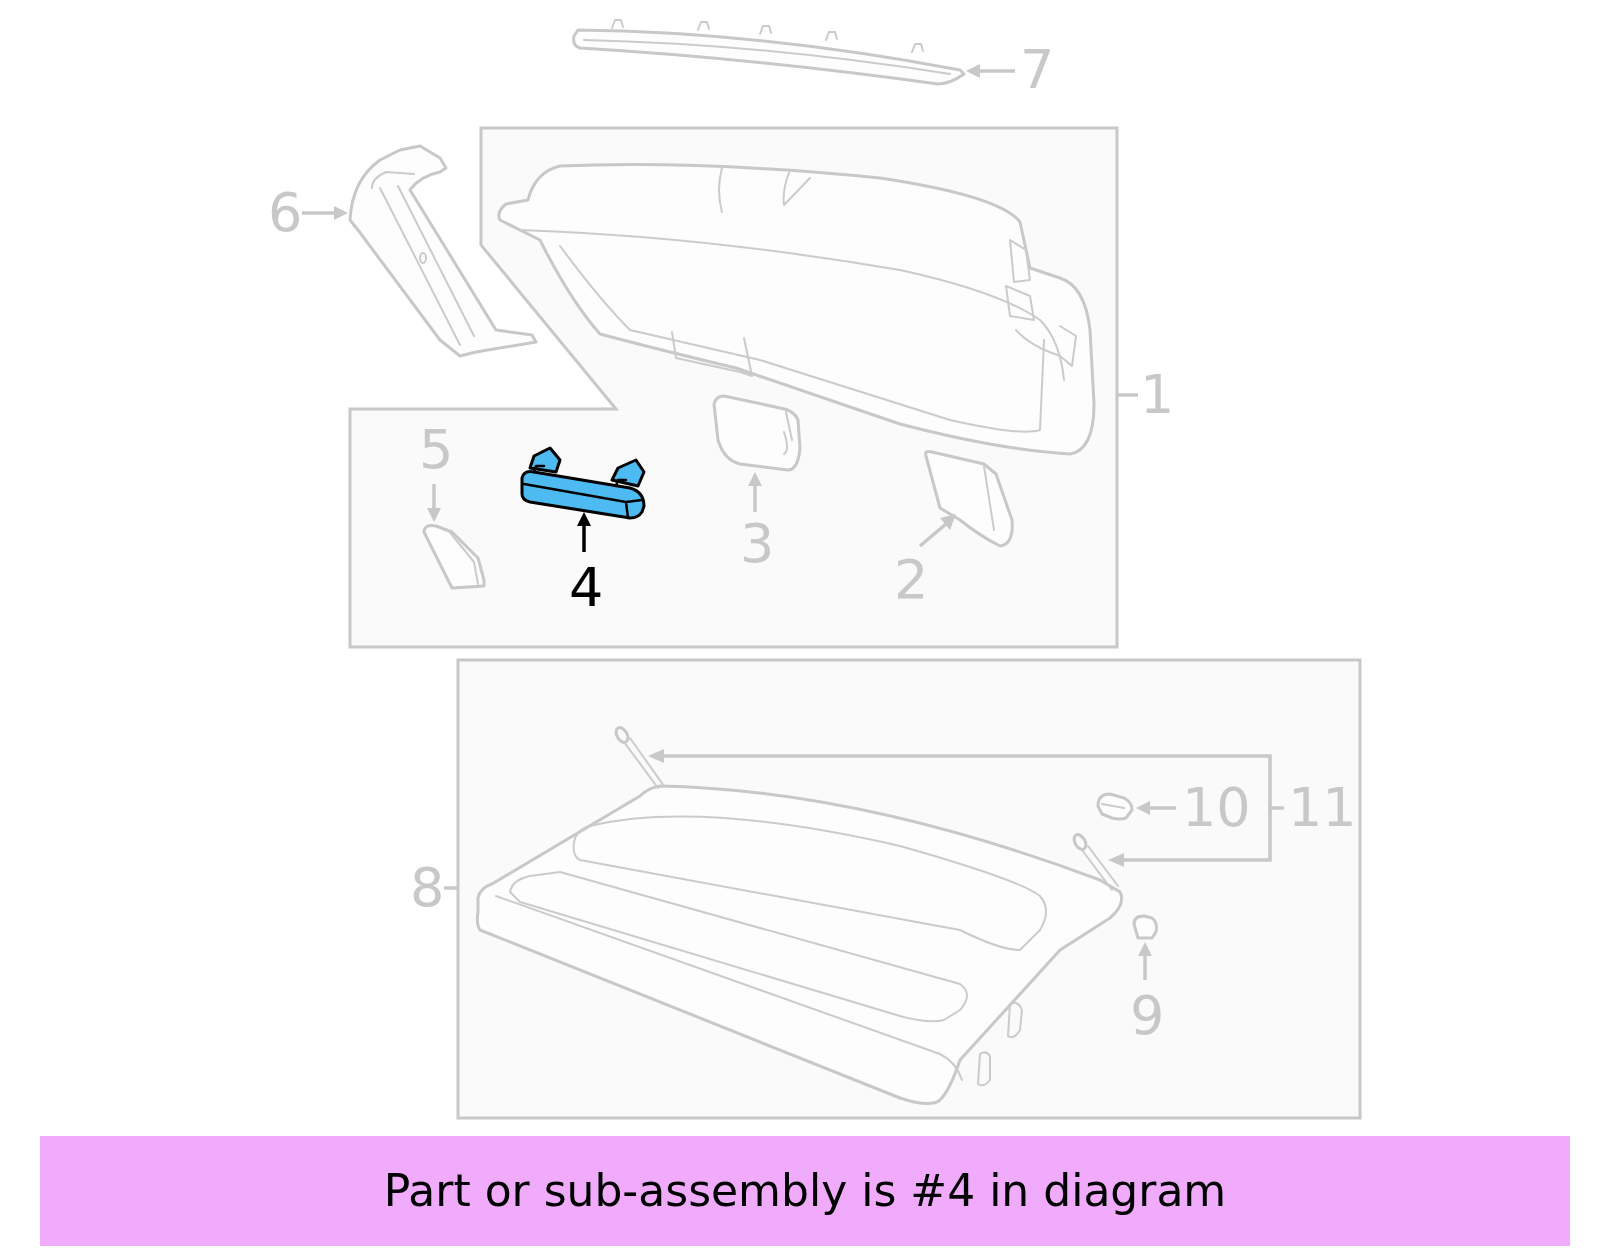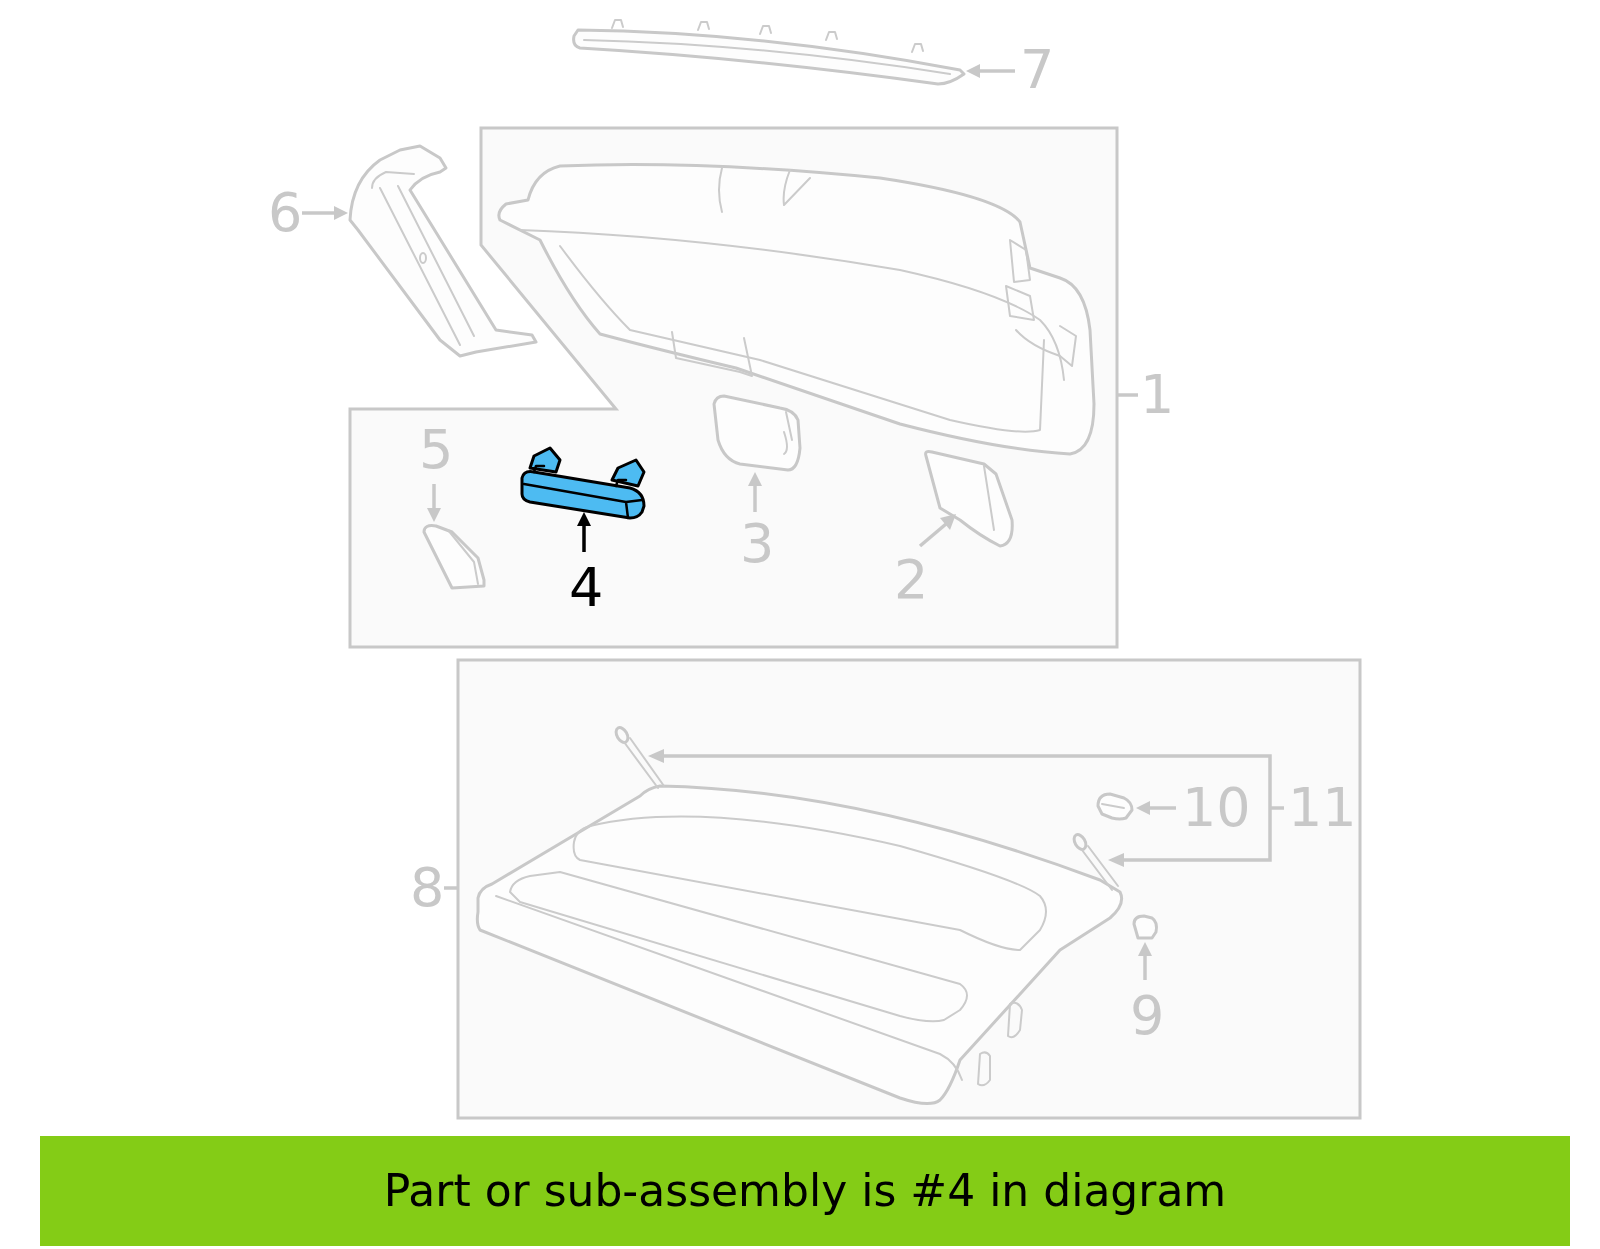--- a/index.html
+++ b/index.html
@@ -11,21 +11,21 @@
   .part-thin { fill: none; stroke: #cbcbcb; stroke-width: 2; stroke-linejoin: round; stroke-linecap: round; }
   .part-fill { fill: #fdfdfd; stroke: #c8c8c8; stroke-width: 3; stroke-linejoin: round; }
   .leader { stroke: #c8c8c8; stroke-width: 3.5; fill: none; }
   .arrowhead { fill: #c8c8c8; }
   .callout { fill: #c8c8c8; font-family: "DejaVu Sans", sans-serif; font-size: 54px; }
   .callout-hl { fill: #000000; font-family: "DejaVu Sans", sans-serif; font-size: 54px; }
   .hl-body { fill: #4dbbf2; stroke: #000; stroke-width: 3; stroke-linejoin: round; }
   .hl-line { fill: none; stroke: #000; stroke-width: 2.5; stroke-linejoin: round; stroke-linecap: round; }
   .hl-leader { stroke: #000; stroke-width: 3.5; }
   .banner { position: absolute; left: 40px; top: 1136px; width: 1530px; height: 110px;
-            background: #84cc16; display: flex; flex-direction: column; align-items: center;
+            background: #f0abfc; display: flex; flex-direction: column; align-items: center;
             justify-content: center; }
   .banner-line { font-family: "DejaVu Sans", sans-serif; font-size: 44px; line-height: 50px;
                  color: #000; text-align: center; white-space: nowrap; }
 </style>
 </head>
 <body>
 
 <svg id="diagram" viewBox="0 0 1600 1249" xmlns="http://www.w3.org/2000/svg">
 
   <path class="box" d="M481,128 L1117,128 L1117,647 L350,647 L350,409 L616,409 L481,245 Z"></path>

